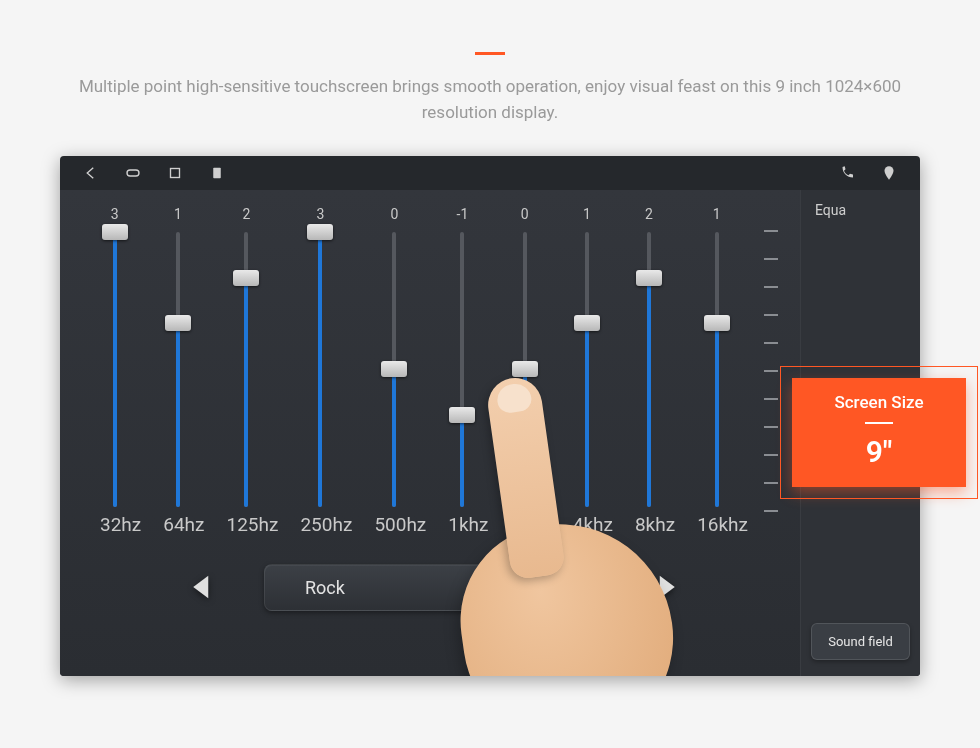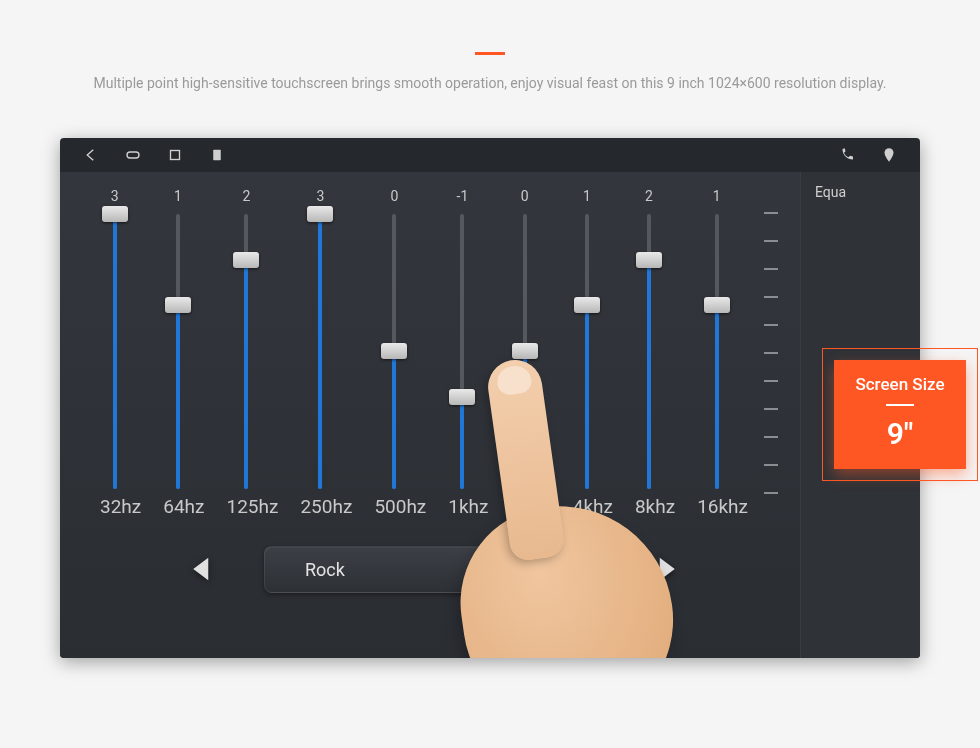--- a/index.html
+++ b/index.html
@@ -7,21 +7,21 @@
     width: 980px;
     height: 748px;
     background: #f5f5f5;
     font-family: -apple-system, "Segoe UI", Roboto, Arial, sans-serif;
     overflow: hidden;
     position: relative;
   }
   .header { text-align: center; padding: 40px 30px 20px; }
   .title { font-size: 36px; font-weight: 700; color: #222; letter-spacing: -0.5px; }
   .divider { width: 30px; height: 3px; background: #ff5724; margin: 12px auto 18px; }
-  .subtitle { font-size: 14px; color: #9a9a9a; line-height: 1.55; max-width: 880px; margin: 13px auto; }
+  .subtitle { font-size: 17px; color: #9a9a9a; line-height: 1.55; max-width: 880px; margin: 0 auto; }
 
   .device-wrap { position: relative; width: 100%; padding: 10px 30px 0; }
   .device {
     position: relative; width: 860px; height: 520px; margin: 0 auto;
     background: #2b2e33; border-radius: 4px; overflow: hidden;
     box-shadow: 0 4px 18px rgba(0,0,0,.35);
   }
 
   .statusbar {
     height: 34px; display: flex; align-items: center; justify-content: space-between;
@@ -77,21 +77,21 @@
     cursor: pointer;
   }
   .arrow-btn svg { fill: #e0e0e0; filter: drop-shadow(0 2px 3px rgba(0,0,0,.5)); }
   .preset-pill {
     min-width: 340px; padding: 12px 40px; text-align: left;
     background: linear-gradient(180deg,#3c4046,#2d3035); border: 1px solid rgba(255,255,255,.08);
     border-radius: 8px; color: #e3e3e3; font-size: 18px; box-shadow: inset 0 1px 0 rgba(255,255,255,.05), 0 2px 5px rgba(0,0,0,.4);
   }
 
   .callout {
-    position: absolute; top: 232px; right: 14px; width: 132px;
+    position: absolute; top: 232px; right: 14px; width: 174px;
     background: #ff5724; color: #fff; text-align: center;
     padding: 14px 10px 18px; box-shadow: 0 6px 14px rgba(255,87,36,.45);
   }
   .callout::before {
     content:""; position:absolute; inset:-12px; border:1px solid #ff5724; pointer-events:none;
   }
   .c-label { font-size: 17px; font-weight: 500; }
   .c-div { width: 28px; height: 2px; background: #fff; margin: 10px auto 10px; }
   .c-val { font-size: 30px; font-weight: 600; }
 
@@ -273,20 +273,21 @@
             <svg width="30" height="30" viewBox="0 0 24 24">
                 <path d="M7 3 L19 12 L7 21 Z"></path>
               </svg>
           </div>
         </div>
       </div>
 
       <div class="sidepanel">
         <div class="sidepanel-top">Equa</div>
         <div>
+          <div class="side-btn">Sound field</div>
         </div>
       </div>
     </div>
 
     <div class="finger">
       <div class="palm"></div>
       <div class="f1"></div>
     </div>
   </div>
 

